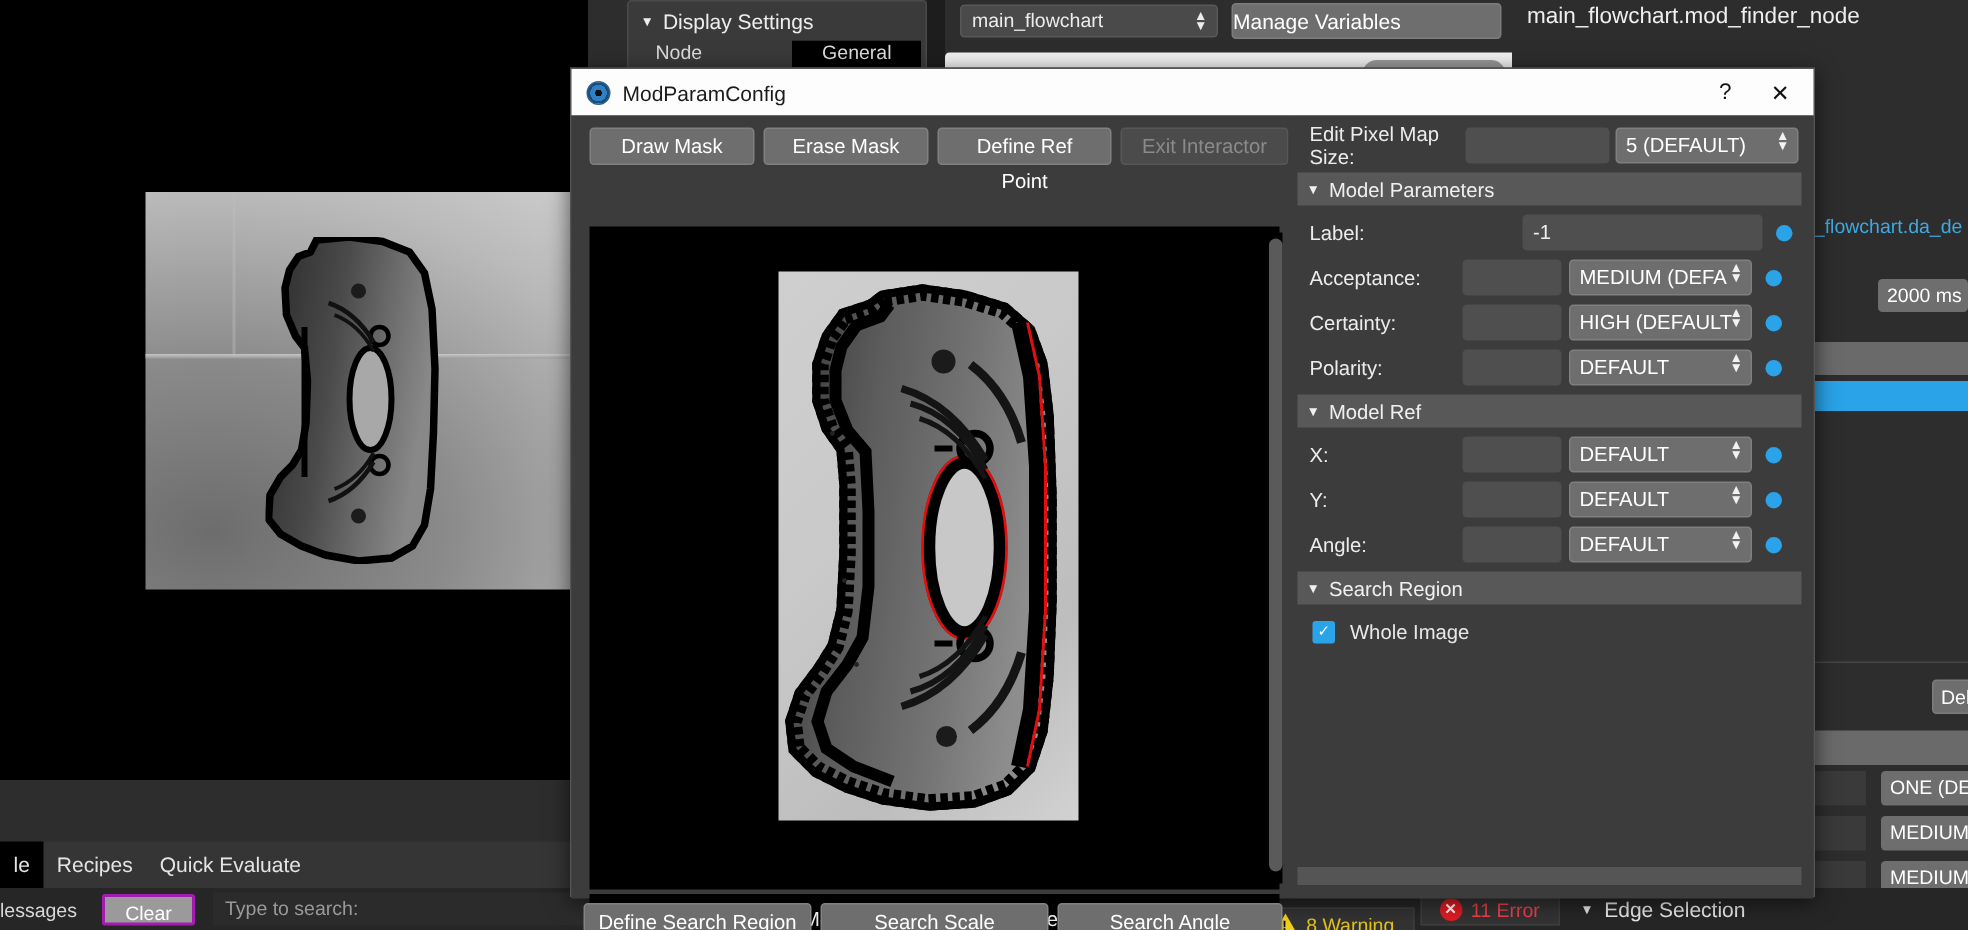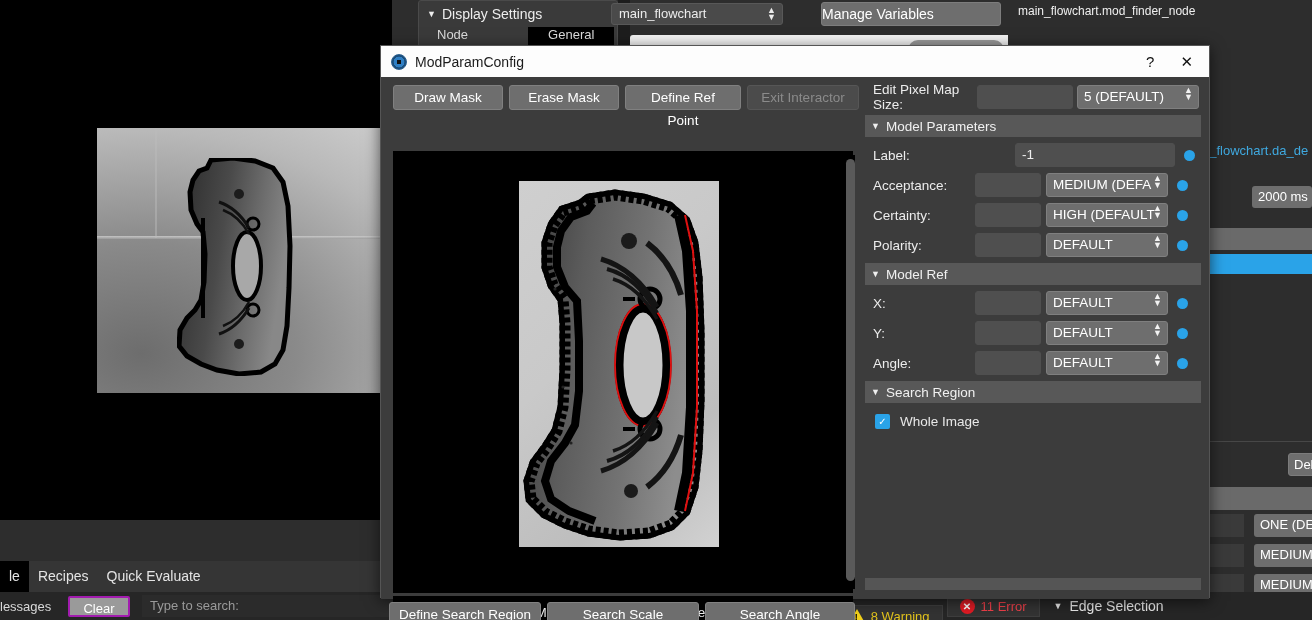--- a/index.html
+++ b/index.html
@@ -43,21 +43,21 @@
     background:#353535; display:flex; align-items:center; font-size:14px;
     color:#e4e4e4;
   }
   .tabstrip .tab { padding:0 9px; line-height:31px; }
   .tabstrip .tab.active { background:#000; }
 
   
   .right-panel { position:absolute; left:1008px; top:0; width:304px; height:594px; background:#2d2d2d; }
   .rp-title {
     position:absolute; left:10px; top:0px; width:294px; height:22px;
-    font-size:12px; color:#efefef; line-height:22px;
+    font-size:15px; color:#efefef; line-height:22px;
   }
   .rp-comments {
     position:absolute; left:10px; top:24px; width:294px; height:22px;
     background:#333; border:1px solid #3c3c3c; color:#8d8d8d;
     font-size:13px; line-height:20px; padding-left:8px;
   }
   .rp-linkrow {
     position:absolute; left:1202px; top:140px; width:110px; height:22px;
     color:#3fa9e0; font-size:13px; line-height:22px; white-space:nowrap; overflow:hidden;
   }
@@ -124,21 +124,21 @@
   .disp-popup {
     position:absolute; left:418px; top:0px; width:200px; height:46px;
     background:#3a3a3a; border:1px solid #4a4a4a; border-radius:3px 3px 0 0;
   }
   .disp-hdr { padding:5px 8px; font-size:14px; color:#ededed; display:flex; gap:6px; align-items:center;}
   .disp-sub { display:flex; font-size:13px; color:#dcdcdc; padding-left:18px; gap:60px; height:18px; overflow:hidden;}
   .disp-sub .gen { background:#000; padding:0 20px; }
 
   
   .top-combo {
-    position:absolute; left:611px; top:3px; width:172px; height:22px;
+    position:absolute; left:640px; top:3px; width:172px; height:22px;
     background:#4a4a4a; border:1px solid #585858; border-radius:3px;
     color:#ececec; font-size:13px; line-height:20px; padding-left:7px;
   }
   .top-combo .arrows { position:absolute; right:6px; top:3px; font-size:9px; line-height:7px;}
   .top-btn {
     position:absolute; left:821px; top:2px; width:180px; height:24px;
     background:#6e6e6e; border:1px solid #7d7d7d; border-radius:3px;
     color:#fff; font-size:14px; line-height:22px; 
   }
   .top-white-strip {

